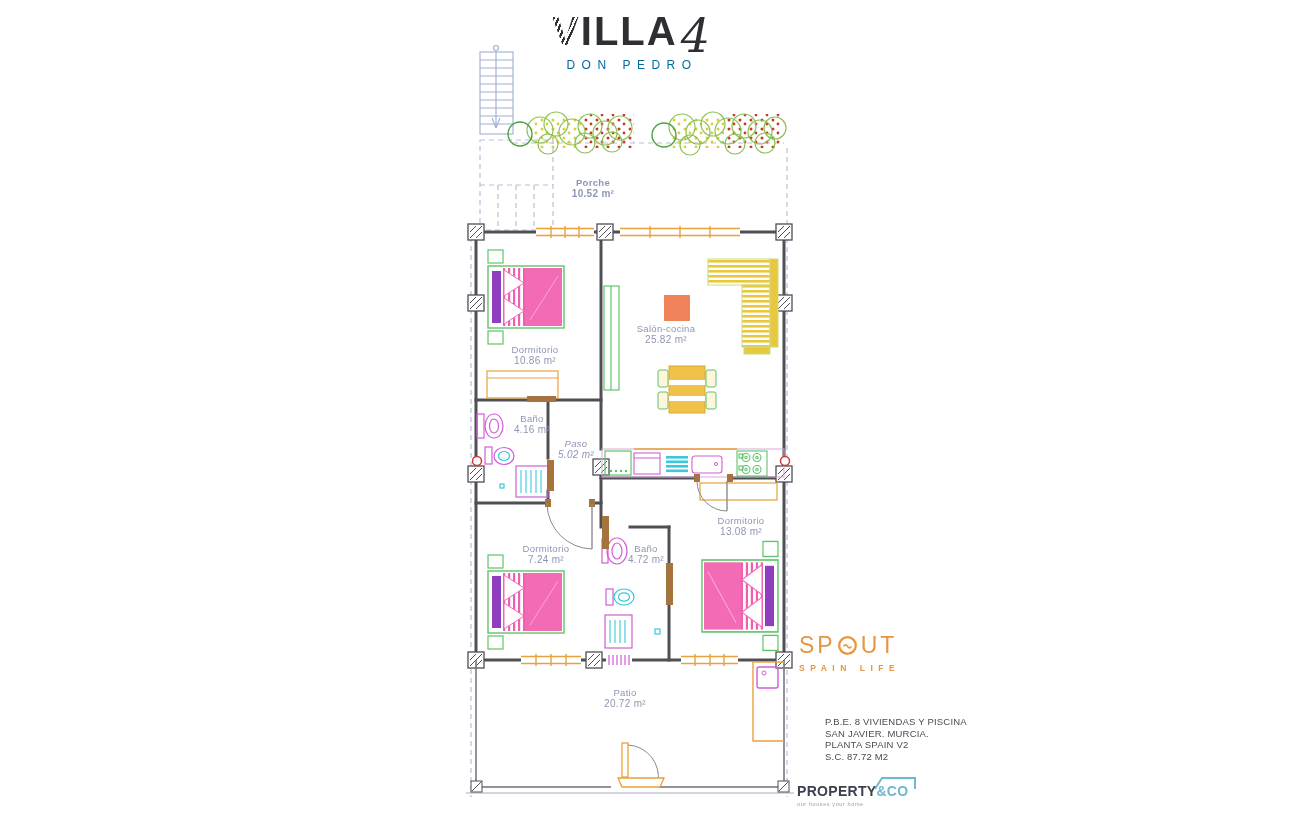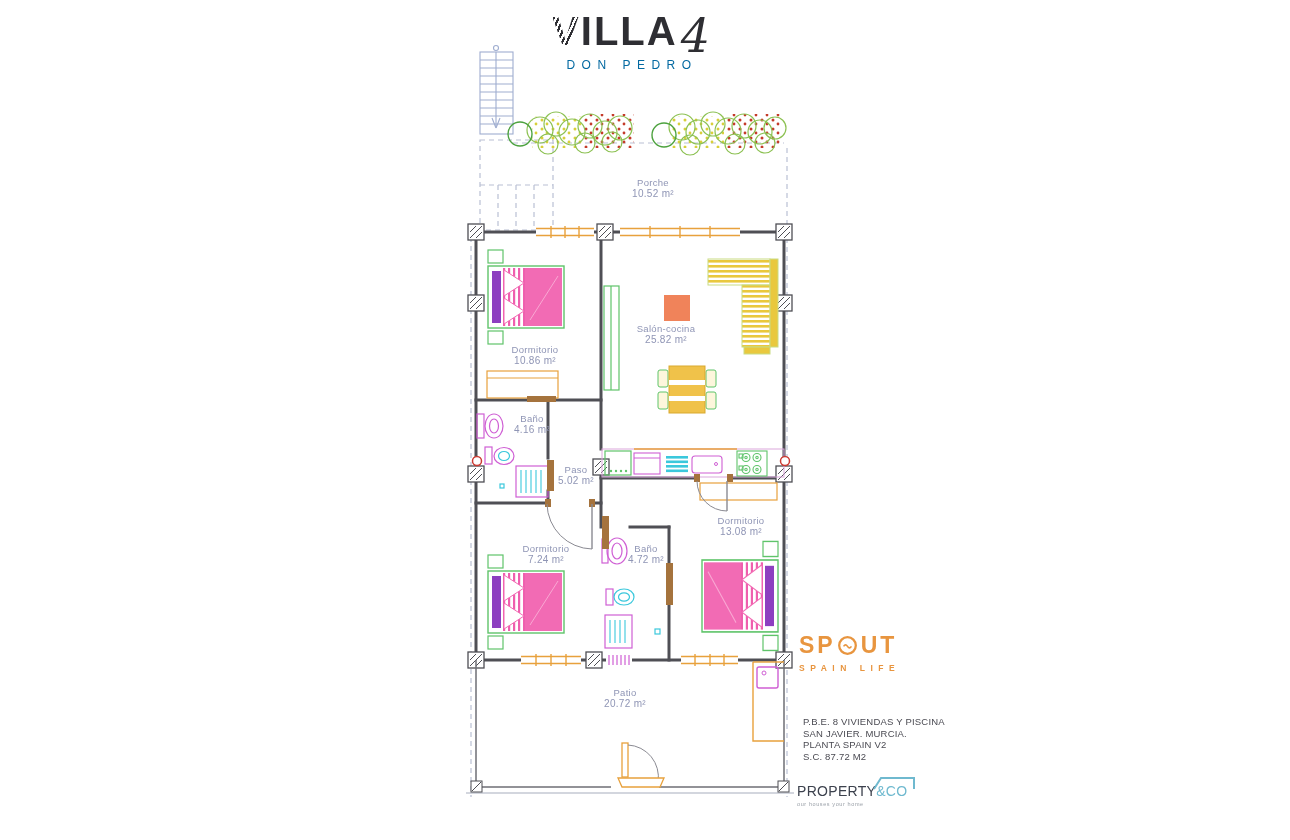--- a/index.html
+++ b/index.html
@@ -12,29 +12,29 @@
            -webkit-background-clip:text;background-clip:text;-webkit-text-fill-color:transparent;}
   .villa-num{font-family:"DejaVu Serif",serif;font-style:italic;font-weight:400;font-size:46px;
              margin-left:3px;vertical-align:-7px;color:#2E2E33;}
   .title-sub{font-size:12px;letter-spacing:6.5px;color:#0369a1;margin-top:1px;}
   
   .rlabel{position:absolute;transform:translateX(-50%);text-align:center;color:#8F95B5;
           font-size:9.5px;line-height:10.5px;letter-spacing:.3px;white-space:nowrap;}
   .rlabel .area{font-size:10px;display:block;}
   
   .spout{position:absolute;left:799px;top:632px;color:#E8953F;}
-  .spout-word{display:flex;align-items:center;font-weight:700;font-size:23px;letter-spacing:3px;}
+  .spout-word{display:flex;align-items:center;font-weight:400;font-size:23px;letter-spacing:3px;}
   .spout-o{display:inline-block;width:21px;height:21px;margin:0 3px 0 1px;}
   .spout-tag{font-size:8.5px;letter-spacing:5.5px;margin-top:4px;font-weight:700;}
   
-  .pinfo{position:absolute;left:803px;top:716px;font-size:9.5px;line-height:11.5px;
+  .pinfo{position:absolute;left:825px;top:716px;font-size:9.5px;line-height:11.5px;
          color:#4A4A52;letter-spacing:.2px;}
   
   .prop{position:absolute;left:797px;top:782px;}
-  .prop-main{position:relative;display:inline-block;font-weight:400;font-size:14px;
+  .prop-main{position:relative;display:inline-block;font-weight:700;font-size:14px;
              color:#3C414D;letter-spacing:.3px;}
   .prop-co{color:#6FB9CF;}
   .prop-roof{position:absolute;top:-7px;right:-13px;}
   .prop-tag{font-size:5.5px;color:#9AA0A8;letter-spacing:.6px;margin-top:1px;}
 </style>
 </head>
 <body>
 
 <div class="canvas">
 
@@ -336,29 +336,29 @@
       <circle cx="477" cy="461" r="4.5"></circle>
         <circle cx="785" cy="461" r="4.5"></circle>
     </g>
   </svg>
 
   <div class="title">
     <div class="title-main"><span class="villa-v">V</span><span>ILLA</span><span class="villa-num">4</span></div>
     <div class="title-sub">DON PEDRO</div>
   </div>
 
-  <div class="rlabel" style="left:653px;top:178px;">
+  <div class="rlabel" style="left:593px;top:178px;font-weight:bold;">
     <span>Porche</span><span class="area">10.52 m²</span></div>
   <div class="rlabel" style="left:535px;top:345px;">
     <span>Dormitorio</span><span class="area">10.86 m²</span></div>
   <div class="rlabel" style="left:666px;top:324px;">
     <span>Salón-cocina</span><span class="area">25.82 m²</span></div>
   <div class="rlabel" style="left:532px;top:414px;">
     <span>Baño</span><span class="area">4.16 m²</span></div>
-  <div class="rlabel" style="left:576px;top:465px;">
+  <div class="rlabel" style="left:576px;top:439px;font-style:italic;">
     <span>Paso</span><span class="area">5.02 m²</span></div>
   <div class="rlabel" style="left:741px;top:516px;">
     <span>Dormitorio</span><span class="area">13.08 m²</span></div>
   <div class="rlabel" style="left:546px;top:544px;">
     <span>Dormitorio</span><span class="area">7.24 m²</span></div>
   <div class="rlabel" style="left:646px;top:544px;">
     <span>Baño</span><span class="area">4.72 m²</span></div>
   <div class="rlabel" style="left:625px;top:688px;">
     <span>Patio</span><span class="area">20.72 m²</span></div>
 

